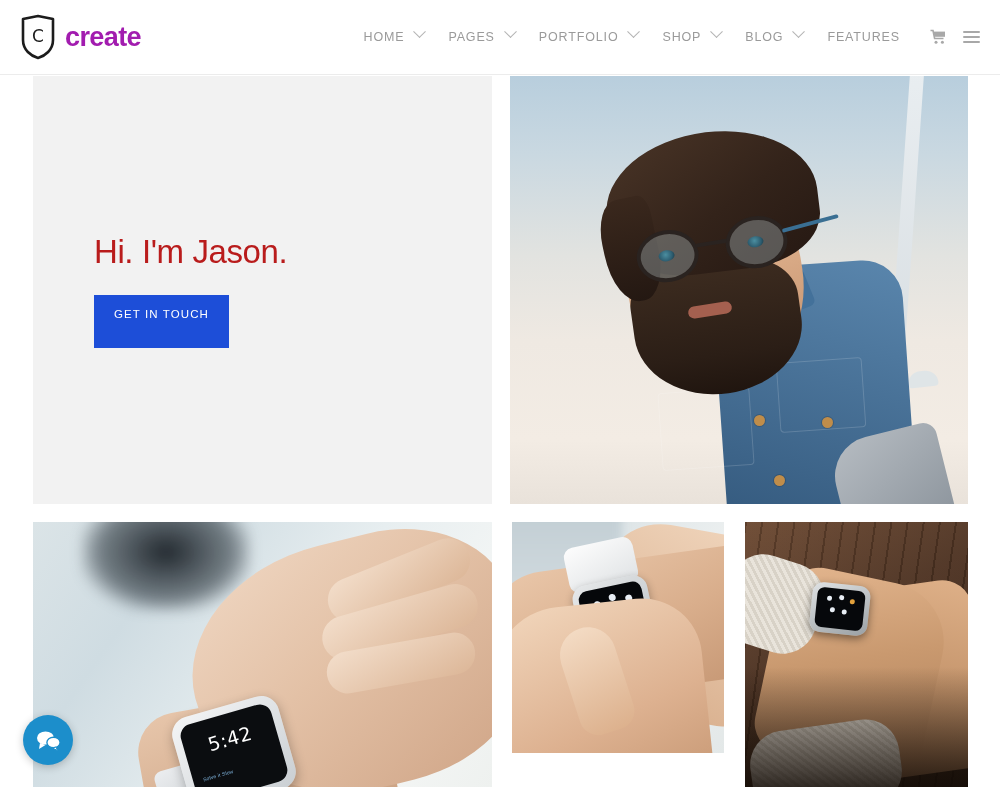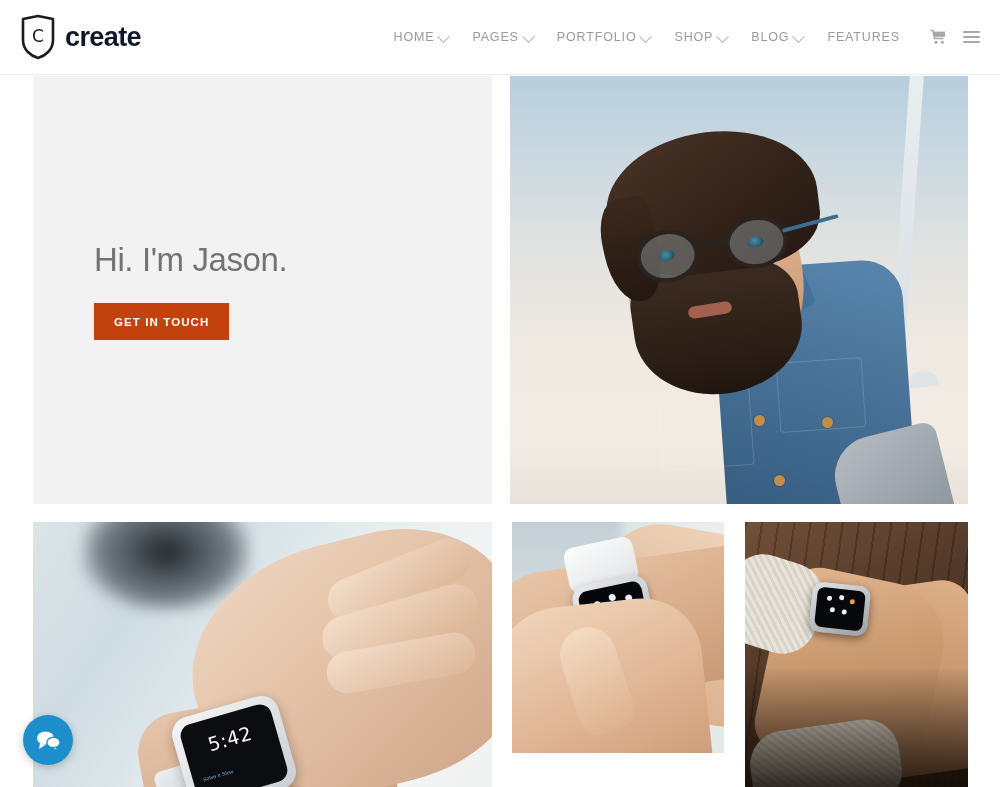--- a/index.html
+++ b/index.html
@@ -26,40 +26,40 @@
     display: flex;
     align-items: center;
     gap: 9px;
     margin-left: 20px;
     text-decoration: none;
   }
   .brand-mark { width: 36px; height: 46px; display: block; }
   .brand-text {
     font-size: 27px;
     font-weight: 700;
-    color: #0f172a;
+    color: #a21caf;
     letter-spacing: -0.6px;
     line-height: 1;
   }
 
   .main-nav {
     margin-left: auto;
     margin-right: 20px;
     display: flex;
     align-items: center;
   }
   .nav-list {
     list-style: none;
     display: flex;
     align-items: center;
   }
   .nav-item {
     display: flex;
-    align-items: flex-end;
-    gap: 5px;
+    align-items: flex-start;
+    gap: 11px;
     padding: 0 12px;
     cursor: pointer;
   }
   .nav-label {
     font-size: 12.5px;
     letter-spacing: 0.85px;
     color: #9a9a9a;
     text-transform: uppercase;
     white-space: nowrap;
   }
@@ -98,42 +98,42 @@
     width: 459px; height: 428px;
     background: #f2f2f2;
     display: flex;
     flex-direction: column;
     justify-content: center;
     padding: 0 60px 0 61px;
   }
   .hero-title {
     font-size: 33px;
     font-weight: 300;
-    color: #737373;
+    color: #b91c1c;
     letter-spacing: -0.4px;
     margin-bottom: 24px;
   }
   .hero-copy {
     font-size: 14.5px;
     line-height: 2.0;
     color: #8d8d8d;
     font-weight: 400;
     max-width: 330px;
     margin-bottom: 28px;
   }
   .cta-button {
     align-self: flex-start;
-    background: #c2410c;
+    background: #1d4ed8;
     color: #ffffff;
     border: none;
     font-size: 11.5px;
-    font-weight: 700;
+    font-weight: 400;
     letter-spacing: 1.1px;
     text-transform: uppercase;
-    padding: 13px 20px 12px;
+    padding: 13px 20px 28px;
     cursor: pointer;
     font-family: "Liberation Sans", sans-serif;
   }
 
   
   .photo-portrait { left: 510px; top: 1px; width: 458px; height: 428px; }
   .photo-watch-wide { left: 33px; top: 447px; width: 459px; height: 265px; }
   .photo-watch-tap { left: 512px; top: 447px; width: 212px; height: 231px; }
   .photo-watch-wood { left: 745px; top: 447px; width: 223px; height: 265px; }
 

